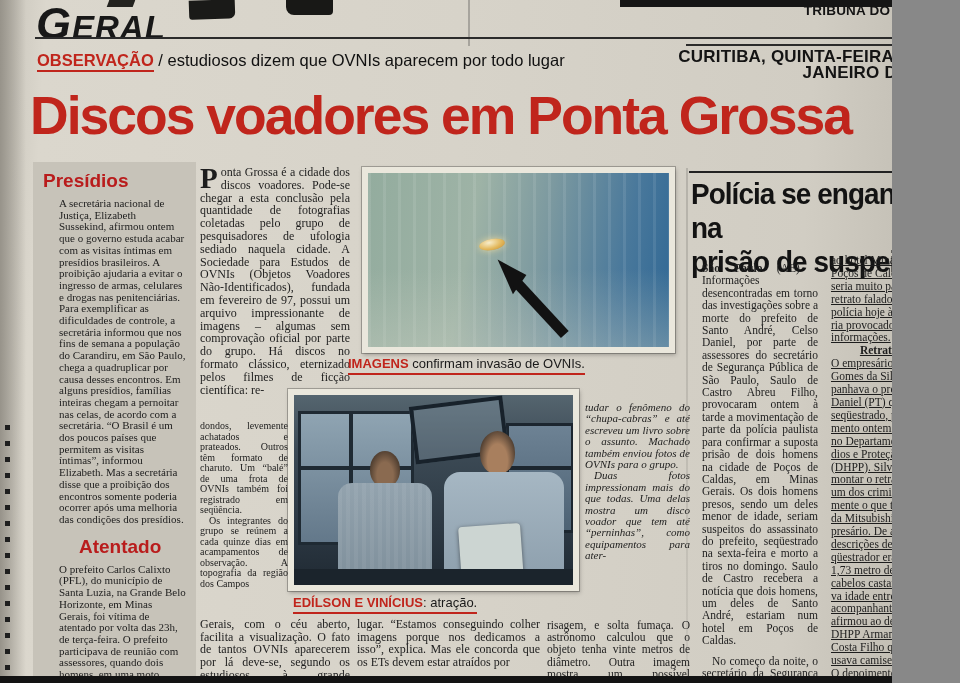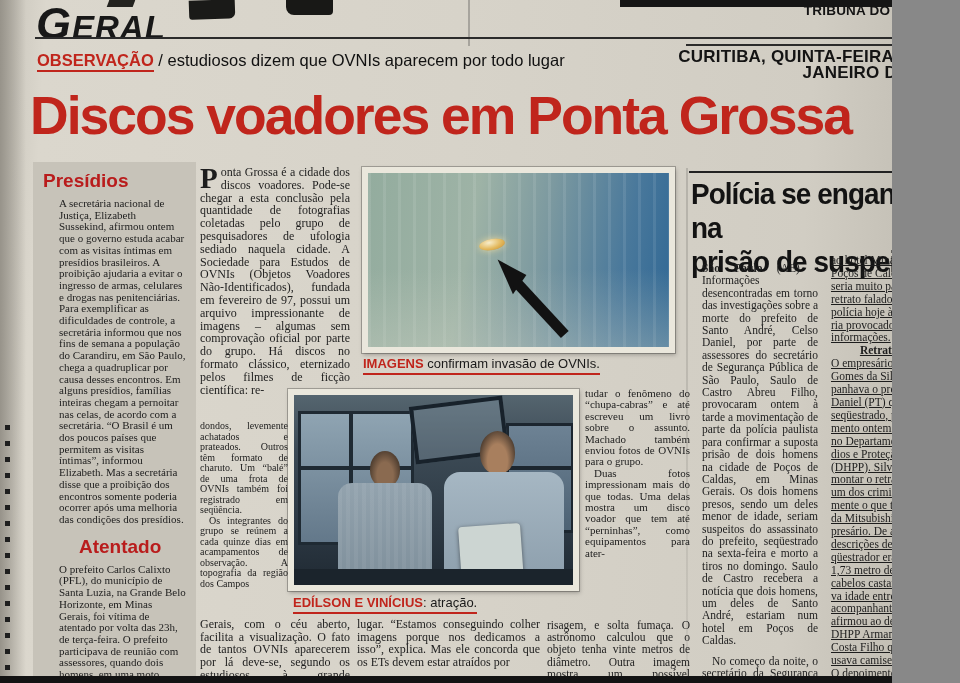--- a/index.html
+++ b/index.html
@@ -39,21 +39,21 @@
   .sb-title2{margin-top:10px;margin-left:36px;}
   .sb-body{font-size:11px;line-height:11.7px;text-align:left;margin-left:16px;}
   
   .col{text-align:justify;}
   .col p{margin:0;}
   .col p.ind{text-indent:9px;}
   .m1{left:200px;top:166px;width:150px;height:256px;font-size:12px;line-height:12.8px;}
   .m2{left:200px;top:421px;width:88px;height:196px;font-size:10px;line-height:10.5px;overflow:hidden;}
   .m3{left:200px;top:618px;width:150px;height:62px;font-size:12px;line-height:12.7px;overflow:hidden;}
   .m4{left:357px;top:618px;width:183px;height:62px;font-size:12px;line-height:12.7px;overflow:hidden;}
-  .m5{left:585px;top:388px;width:105px;height:228px;font-size:11px;line-height:11.4px;overflow:hidden;}
+  .m5{left:585px;top:402px;width:105px;height:228px;font-size:11px;line-height:11.4px;overflow:hidden;font-style:italic;}
   .m6{left:547px;top:619px;width:143px;height:61px;font-size:11.5px;line-height:12.2px;overflow:hidden;}
   .dropcap{float:left;font-weight:bold;font-size:29px;line-height:24px;padding-right:3px;}
   
   .photo{border:6px solid #eae7dc;box-shadow:0 0 0 1px rgba(0,0,0,.25),1px 2px 4px rgba(0,0,0,.25);}
   .photo1{left:362px;top:167px;width:301px;height:174px;
     background:
       linear-gradient(180deg,rgba(0,0,0,0) 55%,rgba(205,210,196,.35) 100%),
       repeating-linear-gradient(90deg,rgba(255,255,255,.09) 0 3px,rgba(0,0,0,0) 3px 15px),
       linear-gradient(100deg,#93ac9e 0%,#9eb3a6 34%,#7d9aa0 56%,#49789b 82%,#2f6794 100%);}
   .ufo{left:37%;top:38%;width:26px;height:11px;border-radius:50%;transform:rotate(-10deg);
@@ -77,21 +77,21 @@
     background:radial-gradient(at 50% 70%,#a87f5e 40%,#2e2620 90%);}
   .body-r{left:150px;top:77px;width:120px;height:122px;border-radius:16px 16px 0 0;
     background:linear-gradient(180deg,#a6b7c3,#8a9caa);}
   .sheet{left:166px;top:130px;width:62px;height:58px;background:#ccd5d2;border-radius:4px;
     transform:rotate(-4deg);box-shadow:0 1px 4px rgba(0,0,0,.5);}
   .desk{left:0;bottom:0;width:100%;height:16px;background:#1b242c;}
   
   .caption{font-family:"Liberation Sans",sans-serif;font-size:13px;color:#1a1a1a;
     border-bottom:2px solid var(--red);padding-bottom:2px;white-space:nowrap;}
   .caption b{color:var(--red);font-weight:bold;}
-  .cap1{left:363px;top:356px;}
+  .cap1{left:348px;top:356px;}
   .cap2{left:293px;top:595px;}
   
   .rule-police{left:689px;top:171px;width:242px;height:2px;background:#222;}
   .headline2{left:691px;top:177px;width:265px;font-family:"Liberation Sans",sans-serif;font-weight:bold;
     font-size:30px;line-height:34px;letter-spacing:-1px;color:#131313;transform:scaleX(.93);transform-origin:left;white-space:nowrap;}
   .r1{left:694px;top:254px;width:132px;height:426px;font-size:11.5px;line-height:12.4px;text-align:justify;overflow:hidden;}
   .r1 p{margin:8px;}
   .r1 p.ind{text-indent:10px;}
   .r1 .lead{font-weight:bold;}
   .r2{left:831px;top:254px;width:129px;height:426px;font-size:11.5px;line-height:12.9px;overflow:hidden;text-decoration:underline;}

